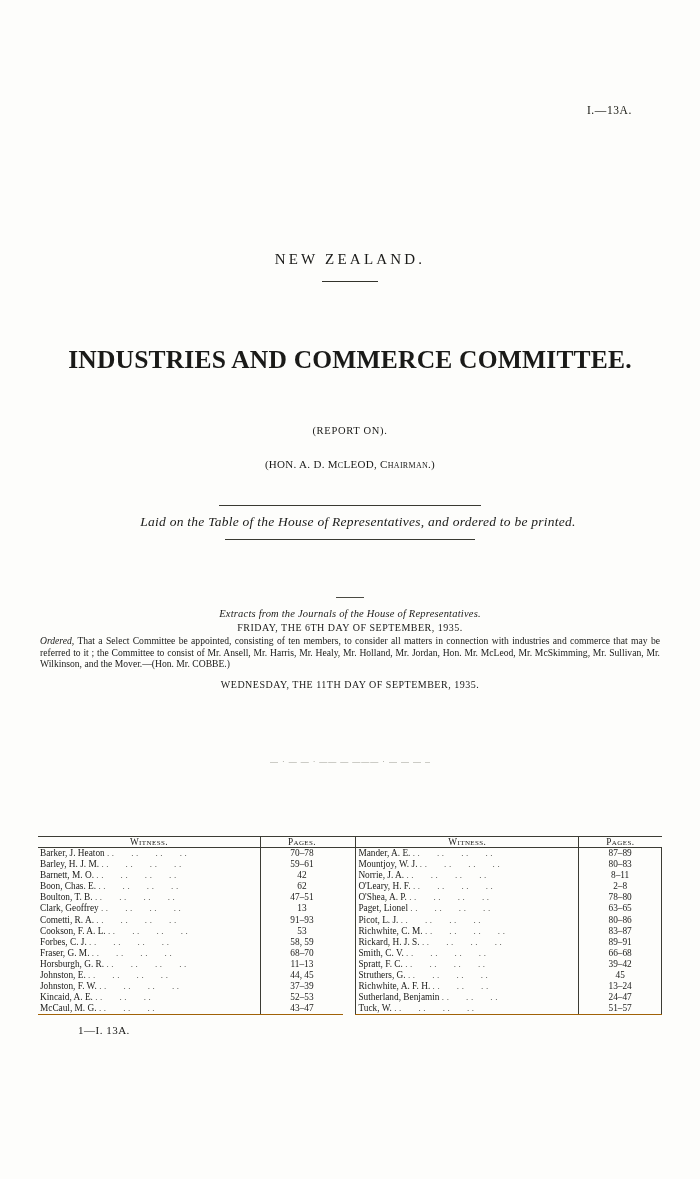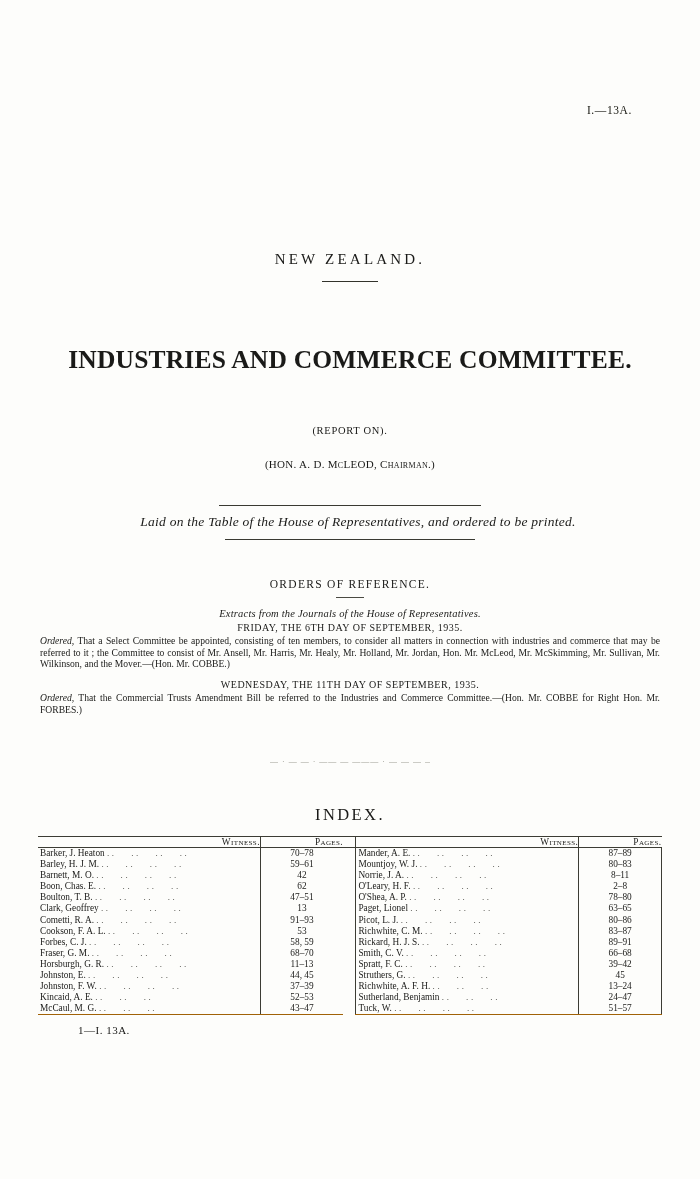--- a/index.html
+++ b/index.html
@@ -212,21 +212,21 @@
   }
   table.index th, table.index td {
     padding: 0;
     vertical-align: top;
   }
   .hdr-row th {
     font-weight: normal;
     font-variant: small-caps;
     font-size: 9.3px;
     letter-spacing: 0.4px;
-    text-align: right;
+    text-align: center;
     border-top: 1px solid #3c3c34;
     border-bottom: 1px solid #3c3c34;
     padding: 2.5px 0 3px 0;
   }
   .col-wit { width: 216px; }
   .col-pg  { width: 80px; }
   .col-gap { width: 12px; }
 
   .v-left  { border-left: 1px solid #3c3c34; }
   .v-right { border-right: 1px solid #3c3c34; }
@@ -286,37 +286,32 @@
   <div class="rule-short"></div>
 
   <div class="main-title center">INDUSTRIES AND COMMERCE COMMITTEE.</div>
   <div class="report-on center">(REPORT ON).</div>
   <div class="chairman center"><span class="sc">(HON. A. D. McLEOD, Chairman.)</span></div>
 
   <div class="rule-med-top"></div>
   <div class="laid center">Laid on the Table of the House of Representatives, and ordered to be printed.</div>
   <div class="rule-med-bot"></div>
 
-  <div class="orders-head center">ORDERS OF REFERENCE.</div>
   <div class="rule-tiny"></div>
   <div class="extracts center">Extracts from the Journals of the House of Representatives.</div>
 
   <div class="date-line-1 center">FRIDAY, THE 6TH DAY OF SEPTEMBER, 1935.</div>
   <div class="para-1">
     <span class="ital">Ordered,</span><span> That a Select Committee be appointed, consisting of ten members, to consider all matters in connection with industries and commerce that may be referred to it ; the Committee to consist of Mr. Ansell, Mr. Harris, Mr. Healy, Mr. Holland, Mr. Jordan, Hon. Mr. McLeod, Mr. McSkimming, Mr. Sullivan, Mr. Wilkinson, and the Mover.—(Hon. Mr. COBBE.)</span>
   </div>
 
   <div class="date-line-2 center">WEDNESDAY, THE 11TH DAY OF SEPTEMBER, 1935.</div>
-  <div class="para-2">
-    <span class="ital">Ordered,</span><span> That the Commercial Trusts Amendment Bill be referred to the Industries and Commerce Committee.—(Hon. Mr. COBBE for Right Hon. Mr. FORBES.)</span>
-  </div>
 
   <div class="ornament">— · — — ·  —— — ——— · — — — —</div>
 
-  <div class="index-title center">INDEX.</div>
 
   <div class="index-wrap">
     <table class="index">
       <tbody>
           <tr class="hdr-row">
         <th class="col-wit">Witness.</th>
         <th class="col-pg v-left">Pages.</th>
         <th class="col-gap"></th>
         <th class="col-wit v-left">Witness.</th>
         <th class="col-pg v-left">Pages.</th>

